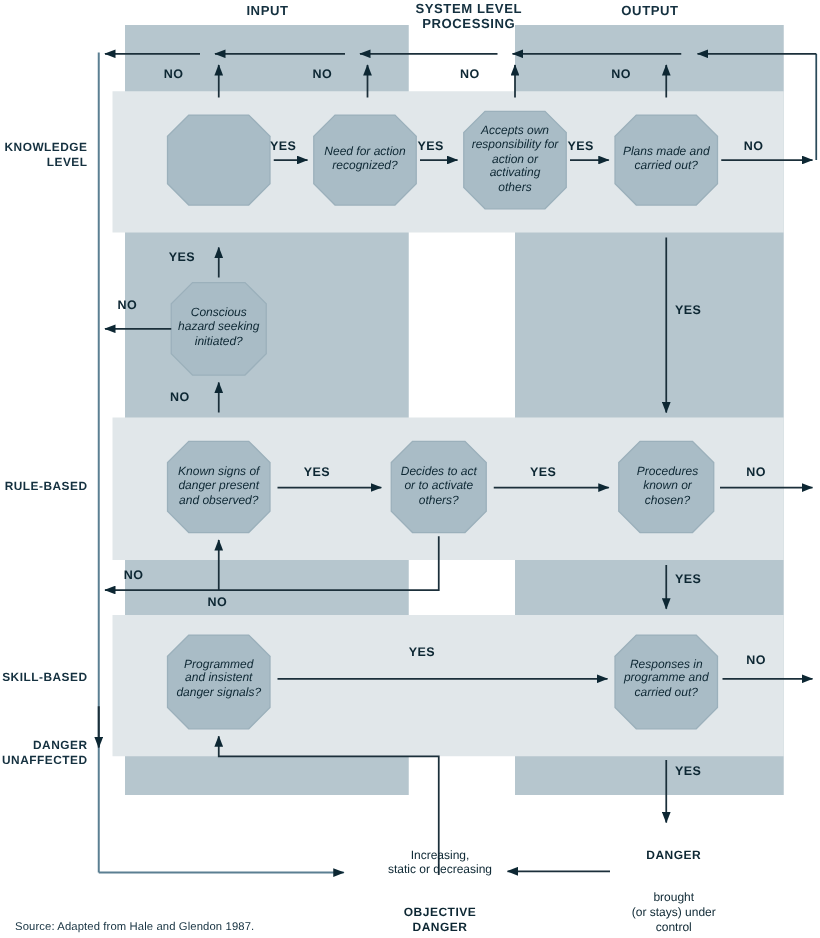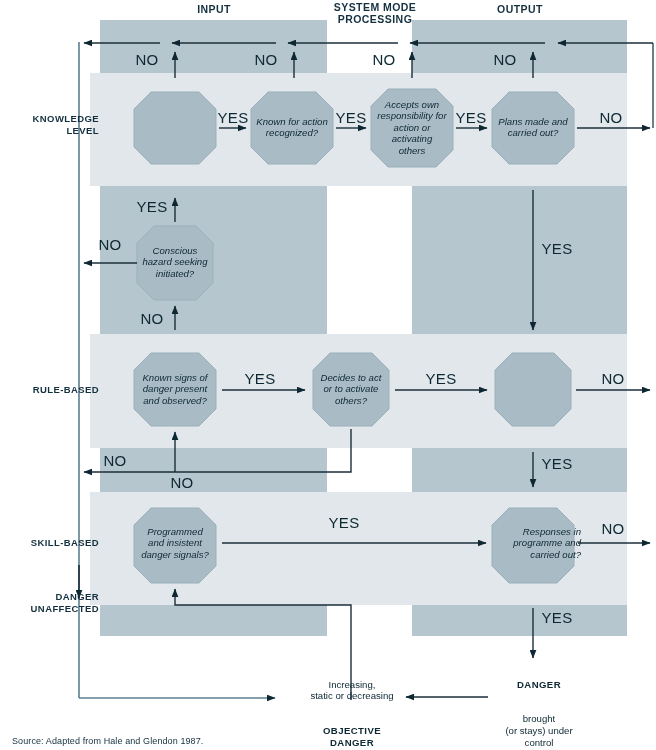--- a/index.html
+++ b/index.html
@@ -26,39 +26,38 @@
   }
   .row-label{
     position:absolute;
     font-size:9.5px;
     font-weight:bold;
     letter-spacing:.4px;
     color:#14303f;
     text-align:right;
     line-height:12px;
     white-space:pre-line;
-    padding-left:29px;
   }
   .node-text{
     position:absolute;
     font-size:9.6px;
     color:#0d2733;
     text-align:center;
     line-height:11.4px;
     white-space:pre-line;
     pointer-events:none;
     font-style:italic;
   }
   .edge-label{
     position:absolute;
-    font-size:15px;
-    font-weight:normal;
+    font-size:10px;
+    font-weight:bold;
     letter-spacing:.3px;
     color:#0d2733;
-    text-align:center;
+    text-align:left;
     line-height:11px;
     white-space:pre-line;
   }
   .term-text{
     position:absolute;
     font-size:9.6px;
     color:#0d2733;
     text-align:center;
     line-height:11.6px;
     white-space:pre-line;
@@ -217,56 +216,59 @@
     <g>
       <path d="M351,700 L351,605 L175,605 L175,589" fill="none" stroke="#1b2f3a" stroke-width="1.4" marker-end="url(#arU)"></path>
     </g>
 
     <g>
       <line x1="488" y1="697" x2="406" y2="697" stroke="#1b2f3a" stroke-width="1.4" marker-end="url(#ar)"></line>
     </g>
   </svg>
 
   <div class="col-head" style="left:164px;top:4px;width:100px;">INPUT</div>
-  <div class="col-head" style="left:320px;top:2px;width:110px;">SYSTEM MODE
+  <div class="col-head" style="left:320px;top:2px;width:110px;">SYSTEM LEVEL
 PROCESSING</div>
   <div class="col-head" style="left:470px;top:4px;width:100px;">OUTPUT</div>
 
   <div class="row-label" style="left:0px;top:113px;width:70px;">KNOWLEDGE
 LEVEL</div>
   <div class="row-label" style="left:0px;top:384px;width:70px;">RULE-BASED</div>
   <div class="row-label" style="left:0px;top:537px;width:70px;">SKILL-BASED</div>
   <div class="row-label" style="left:0px;top:591px;width:70px;">DANGER
 UNAFFECTED</div>
 
-  <div class="node-text" style="left:244px;top:116px;width:96px;">Known for action
+  <div class="node-text" style="left:244px;top:116px;width:96px;">Need for action
 recognized?</div>
   <div class="node-text" style="left:366px;top:99px;width:92px;">Accepts own
 responsibility for
 action or
 activating
 others</div>
   <div class="node-text" style="left:485px;top:116px;width:96px;">Plans made and
 carried out?</div>
 
   <div class="node-text" style="left:130px;top:245px;width:90px;">Conscious
 hazard seeking
 initiated?</div>
 
   <div class="node-text" style="left:306px;top:372px;width:90px;">Decides to act
 or to activate
 others?</div>
   <div class="node-text" style="left:127px;top:372px;width:96px;">Known signs of
 danger present
 and observed?</div>
+  <div class="node-text" style="left:490px;top:372px;width:88px;">Procedures
+known or
+chosen?</div>
 
   <div class="node-text" style="left:127px;top:526px;width:96px;">Programmed
 and insistent
 danger signals?</div>
-  <div class="node-text" style="left:485px;top:526px;width:96px;text-align:right;">Responses  in
+  <div class="node-text" style="left:485px;top:526px;width:96px;">Responses  in
 programme and
 carried out?</div>
 
   <div class="edge-label" style="left:131px;top:54px;width:32px;">NO</div>
   <div class="edge-label" style="left:250px;top:54px;width:32px;">NO</div>
   <div class="edge-label" style="left:368px;top:54px;width:32px;">NO</div>
   <div class="edge-label" style="left:489px;top:54px;width:32px;">NO</div>
 
   <div class="edge-label" style="left:216px;top:112px;width:34px;">YES</div>
   <div class="edge-label" style="left:334px;top:112px;width:34px;">YES</div>

